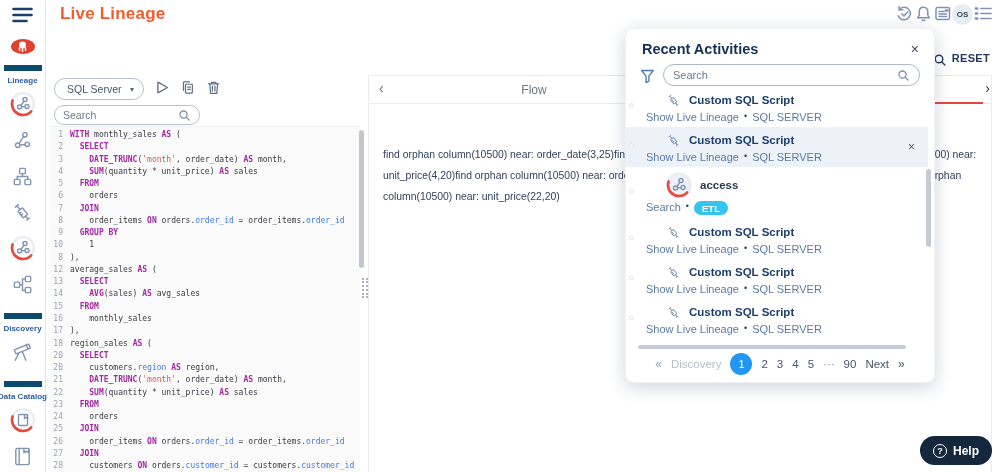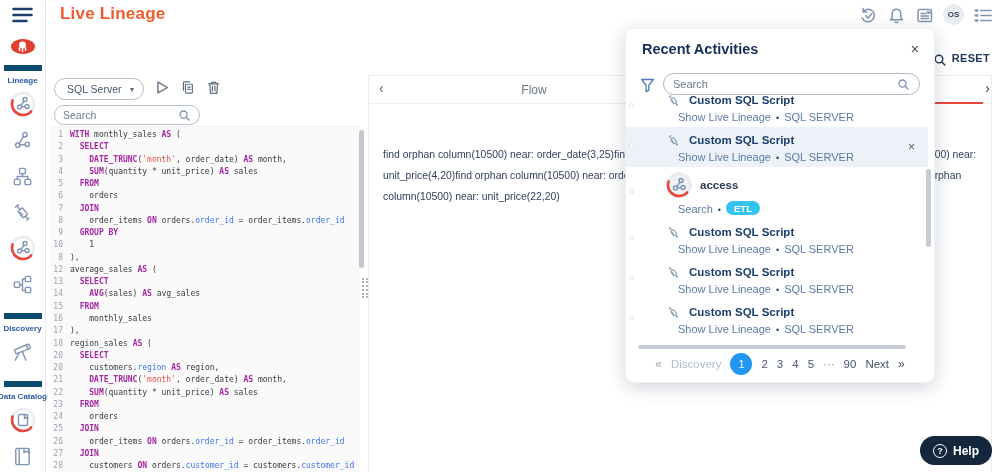--- a/index.html
+++ b/index.html
@@ -7,21 +7,21 @@
   body {
     font-family: "Liberation Sans", sans-serif;
     background: #fff; color: #243a5a;
     position: relative; overflow: hidden;
   }
   button { font-family: inherit; background: none; border: none; cursor: pointer; }
 
   
   .topbar { position:absolute; left:46px; top:0; right:0; height:30px; background:#fff; z-index:5; }
   .page-title { position:absolute; left:14px; top:4px; font-size:17px; font-weight:bold; color:#f25b2e; letter-spacing:.2px; }
-  .topbar-icons { position:absolute; right:6px; top:4px; display:flex; align-items:flex-end; gap:9px; }
+  .topbar-icons { position:absolute; right:6px; top:4px; display:flex; align-items:flex-start; }
   .tb-ic { color:#8093b2; display:flex; align-items:center; cursor:pointer; }
   .avatar { width:21px; height:21px; border-radius:50%; background:#e9edf2; color:#33475b;
             font-size:8px; font-weight:bold; display:flex; align-items:center; justify-content:center; cursor:pointer; }
 
   
   .rail { position:absolute; left:0; top:0; width:46px; height:472px; background:#fff;
           border-right:1px solid #e4e8ee; display:flex; flex-direction:column; align-items:center; z-index:6; }
   .hamburger { margin-top:7px; color:#1d3f6e; cursor:pointer; }
   .logo { margin-top:12px; width:24px; height:24px; border-radius:50%; background:#e2402f;
           display:flex; align-items:center; justify-content:center; }
@@ -69,41 +69,41 @@
   .flow-header { height:28px; border-bottom:1px solid #ededf0; position:relative; background:#fff; }
   .back-btn { position:absolute; left:10px; top:4px; font-size:14px; color:#5a6a80; }
   .flow-title { position:absolute; left:120px; top:7px; width:90px; text-align:center; color:#6b7686; font-size:12px; }
   .tab-underline { position:absolute; right:8px; bottom:-1px; width:48px; height:2px; background:#e8453c; }
   .tab-next { position:absolute; right:1px; top:4px; font-size:14px; color:#2b3c55; }
   .flow-content { padding:40px 0 0 14px; width:614px; font-size:10.4px; line-height:21px; color:#33415e; }
 
   
   .popup { position:absolute; left:625px; top:28px; width:310px; height:355px; background:#fff;
            border-radius:8px; border:1px solid #f0f1f4; box-shadow:0 4px 18px rgba(40,60,90,.22); z-index:20; }
-  .popup-header { display:flex; justify-content:space-between; align-items:center; padding:12px 15px 15px 16px; }
+  .popup-header { display:flex; justify-content:space-between; align-items:center; padding:12px 15px 6px 16px; }
   .popup-title { font-size:14.5px; font-weight:bold; color:#14305a; }
   .popup-close { font-size:14px; color:#3c4a5d; line-height:1; }
   .popup-search { display:flex; align-items:center; gap:8px; padding:1px 14px 0 13px; }
   .funnel { color:#4a7ab5; display:flex; cursor:pointer; }
   .popup-pill { flex:1; height:22px; border:1px solid #aeb9c8; border-radius:12px; display:flex;
                 align-items:center; padding:0 9px; }
   .popup-pill input { border:none; outline:none; flex:1; font-size:11px; color:#44566e; min-width:0; background:transparent; }
   .popup-pill input::placeholder { color:#6b7a8d; }
   .popup-list { position:absolute; top:58px; left:0; right:6px; height:252px; overflow:hidden; }
   .p-item { position:relative; height:40px; padding:5px 14px 0 20px; cursor:pointer; }
   .p-item.acc { height:52px; }
   .p-item.hl { background:#edf2f9; }
   .tdot { position:absolute; left:3px; top:50%; margin-top:-4px; width:5px; height:5px;
           border:1.5px solid #dfe3ea; border-radius:50%; background:#fff; }
   .row1 { display:flex; align-items:center; gap:8px; margin-left:20px; height:16px; }
   .p-item.acc .row1 { height:26px; }
   .item-ic { color:#8499b8; display:flex; }
   .item-title { font-size:11.5px; font-weight:bold; color:#1c3e6e; }
   .p-item.acc .item-title { color:#2b3a52; }
-  .row2 { font-size:11px; color:#5b7aa6; margin-top:3px; display:flex; align-items:flex-end; gap:5px;margin-left:32px; }
+  .row2 { font-size:11px; color:#5b7aa6; margin-top:3px; display:flex; align-items:flex-start; gap:5px; }
   .sep-dot { color:#24406b; font-size:9px; }
   .badge { background:#35c4f0; color:#fff; font-size:9.5px; font-weight:bold; border-radius:9px; padding:1.5px 8px; }
   .item-close { position:absolute; right:13px; top:13px; font-size:12px; color:#55606e; }
   .popup-vscroll { position:absolute; right:3px; top:140px; width:5px; height:78px; background:#c6ccd6; border-radius:3px; cursor:pointer; }
   .popup-hscroll { position:absolute; left:12px; bottom:33px; width:268px; height:4px; background:#c6ccd6; border-radius:2px; cursor:pointer; }
   .pagination { position:absolute; bottom:7px; left:0; right:0; display:flex; justify-content:center;
                 align-items:center; gap:9px; font-size:11.5px; color:#44546b; }
   .pg-muted { color:#b4bcc8; cursor:pointer; }
   .pg-arrow { color:#97a3b3; font-size:12px; cursor:pointer; }
   .pg-arrow.dark { color:#44546b; }

